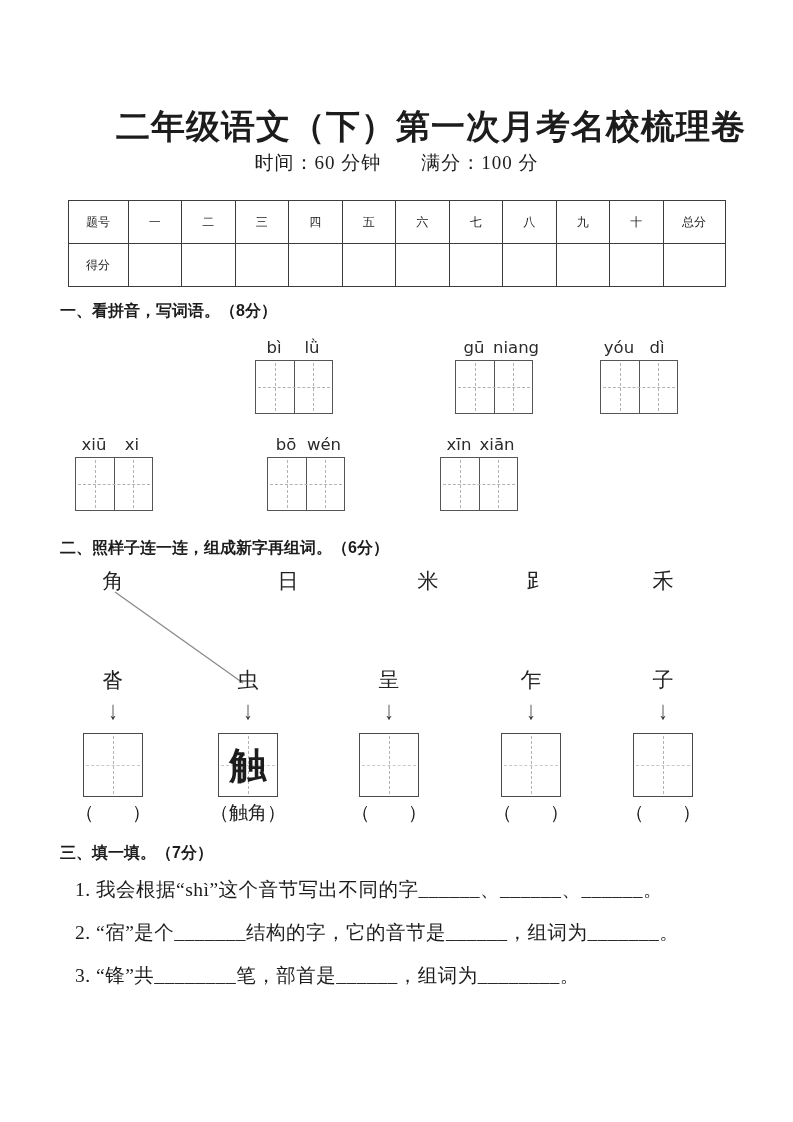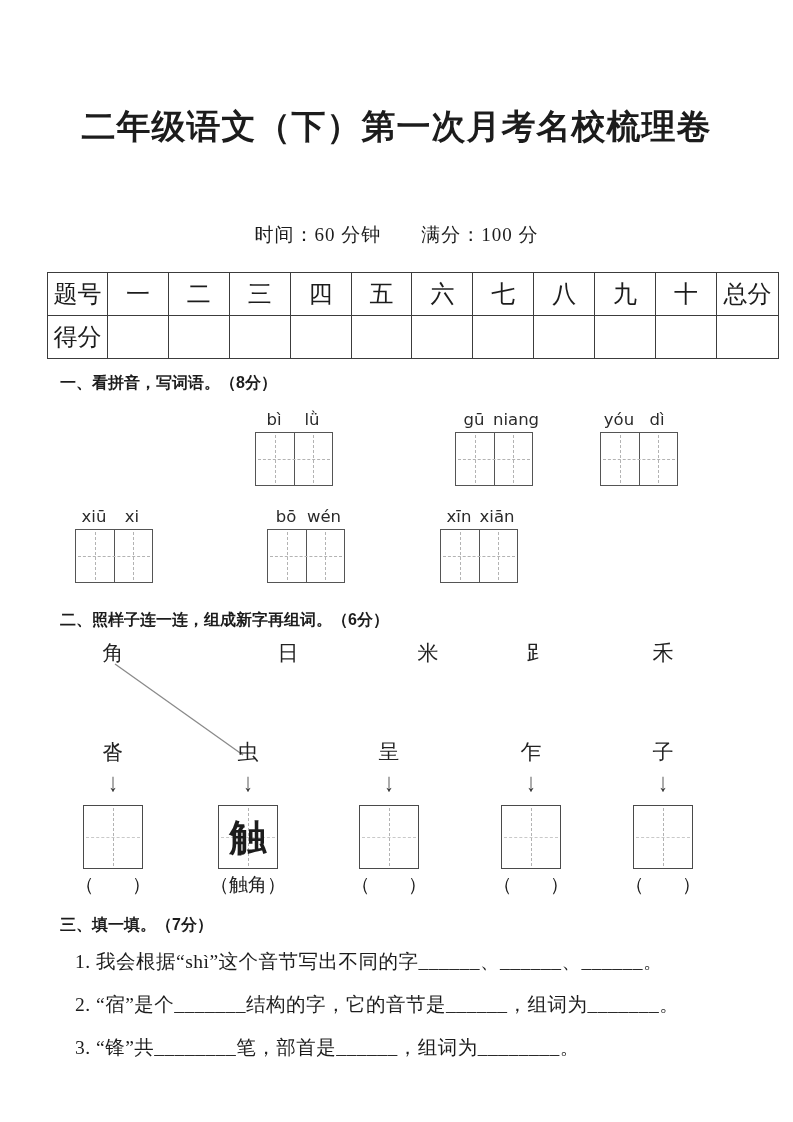--- a/index.html
+++ b/index.html
@@ -7,36 +7,36 @@
     width:793px; height:1122px;
     background:#ffffff; color:#1c1c1c;
     font-family:"Liberation Serif","DejaVu Serif",serif;
     position:relative; overflow:hidden;
   }
   .content { margin:0 47px; }
 
   
   .title {
     margin:104px 0 0 0;
-    text-align:center;
+    text-align:right;
     font-family:"Liberation Sans","DejaVu Sans",sans-serif;
     font-weight:bold; font-size:34px; letter-spacing:1px;
   }
 
   
   .timeline {
-    margin-top:72px; text-align:center;
+    text-align:center;
     font-size:19px; letter-spacing:1px;
   }
 
   
   table.score {
     border-collapse:collapse; table-layout:fixed;
-    width:732px; margin:24px auto 0 auto;
-    font-size:24px;
+    width:658px; margin:24px auto 0 auto;
+    font-size:12px;
     border-radius:21px;
   }
   table.score td {
     border:1.6px solid #3c3c3c; text-align:center;
     height:42px; padding:0;
   }
 
   
   .sec-heading {
     font-family:"Liberation Sans","DejaVu Sans",sans-serif;

